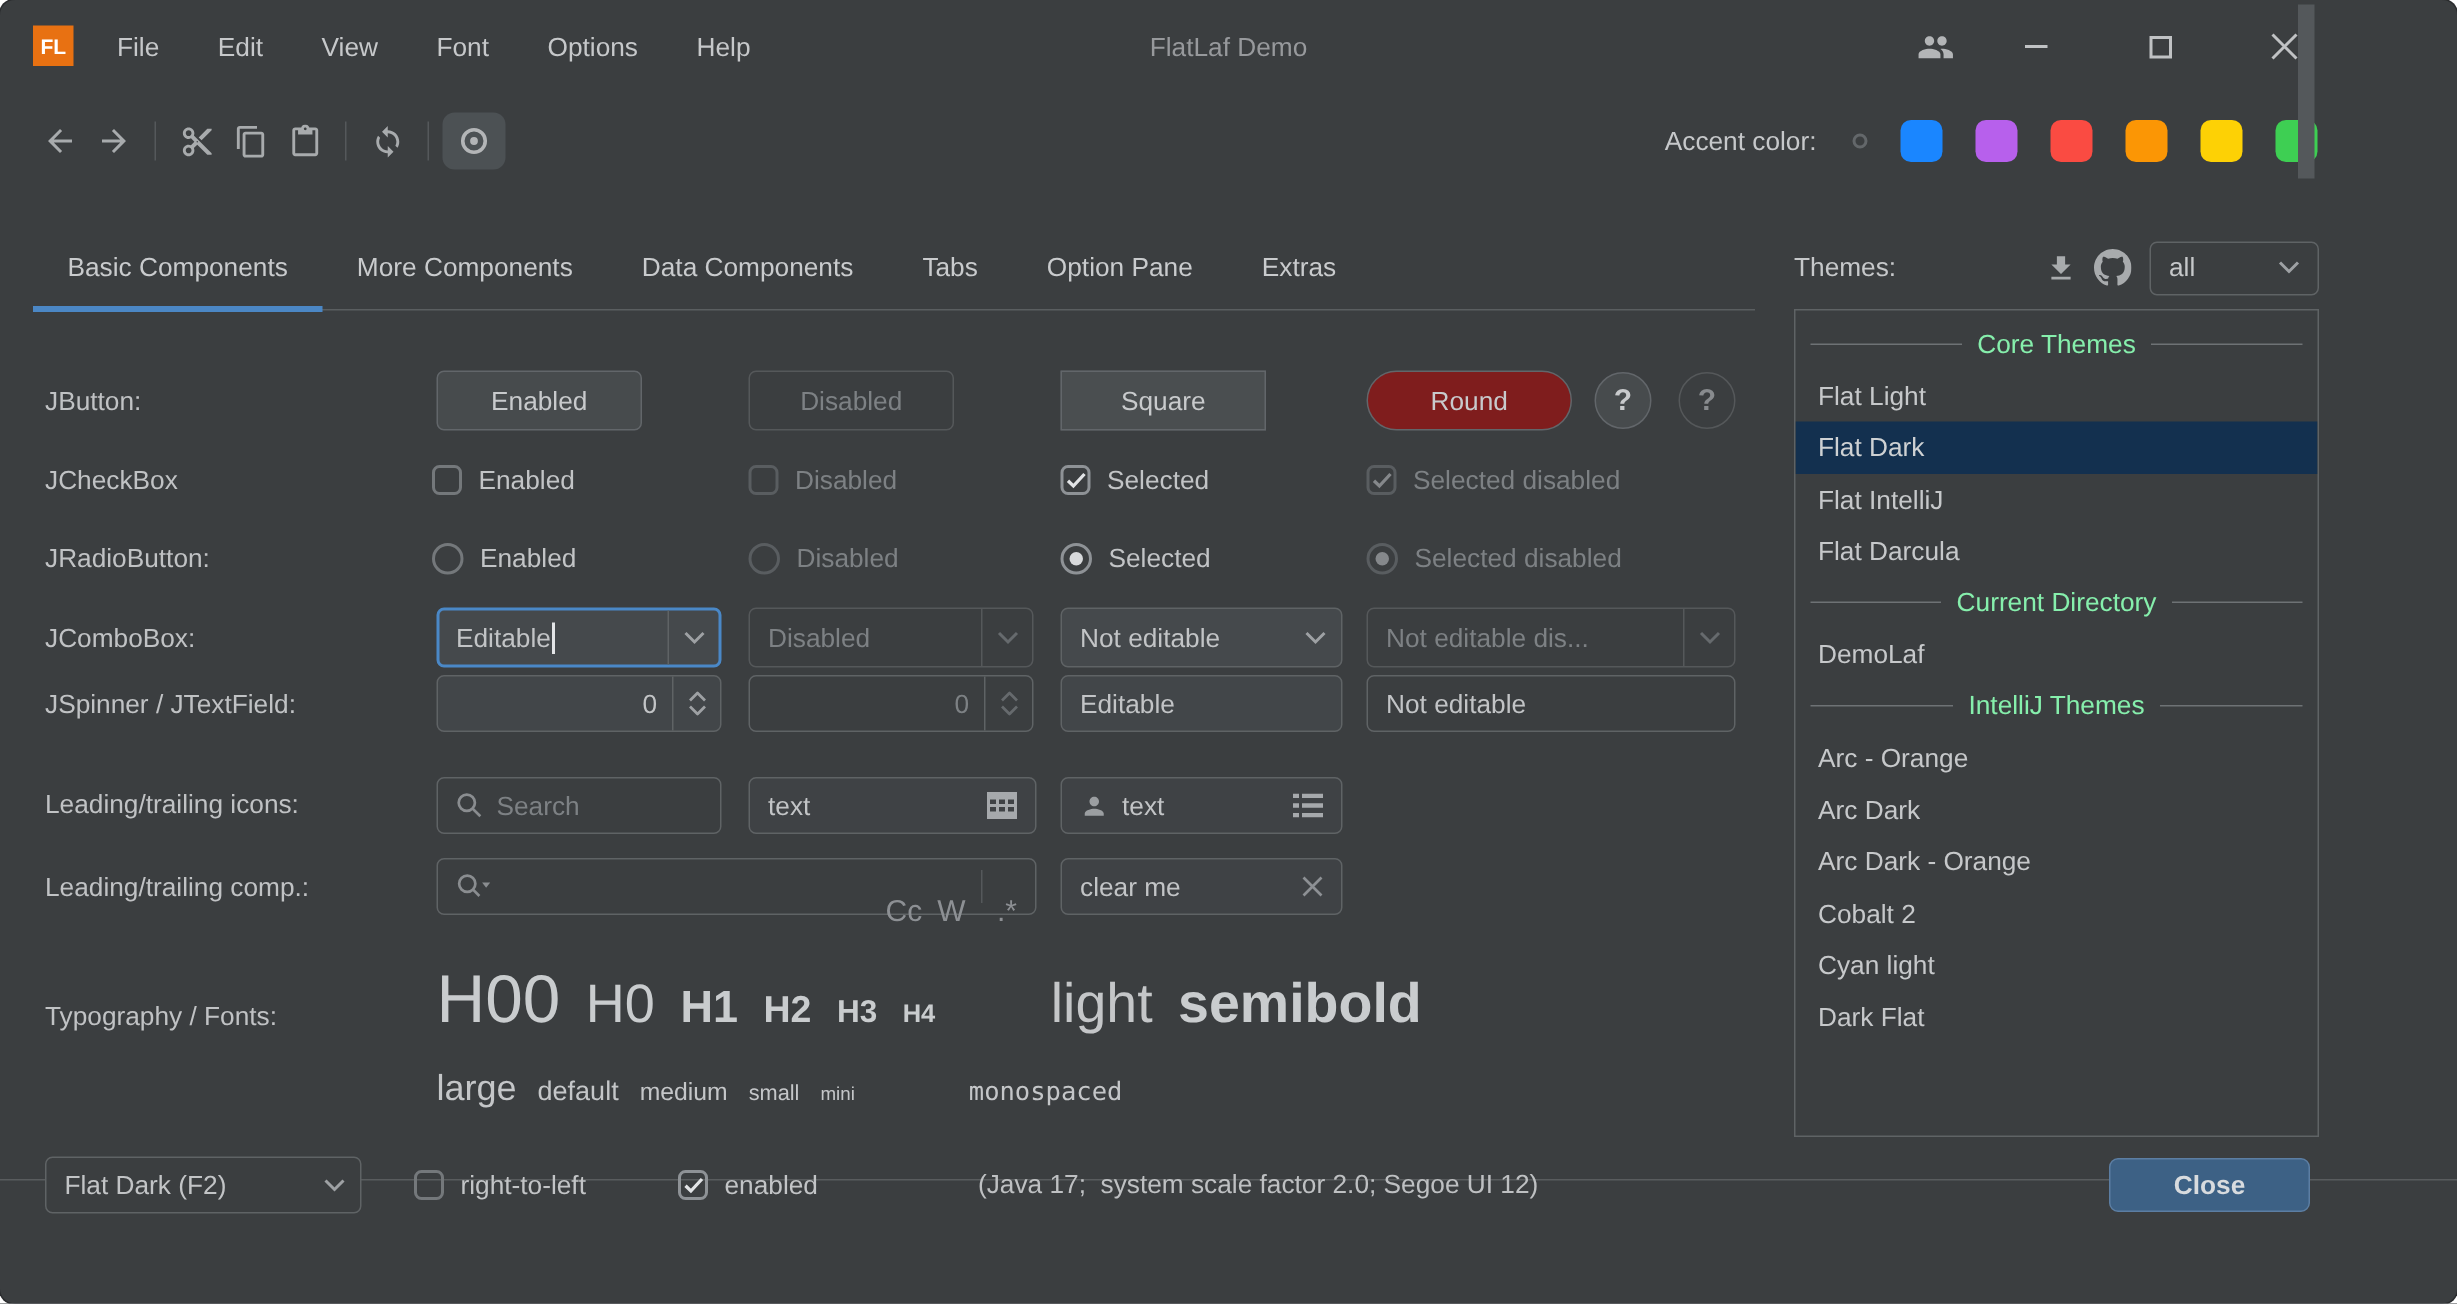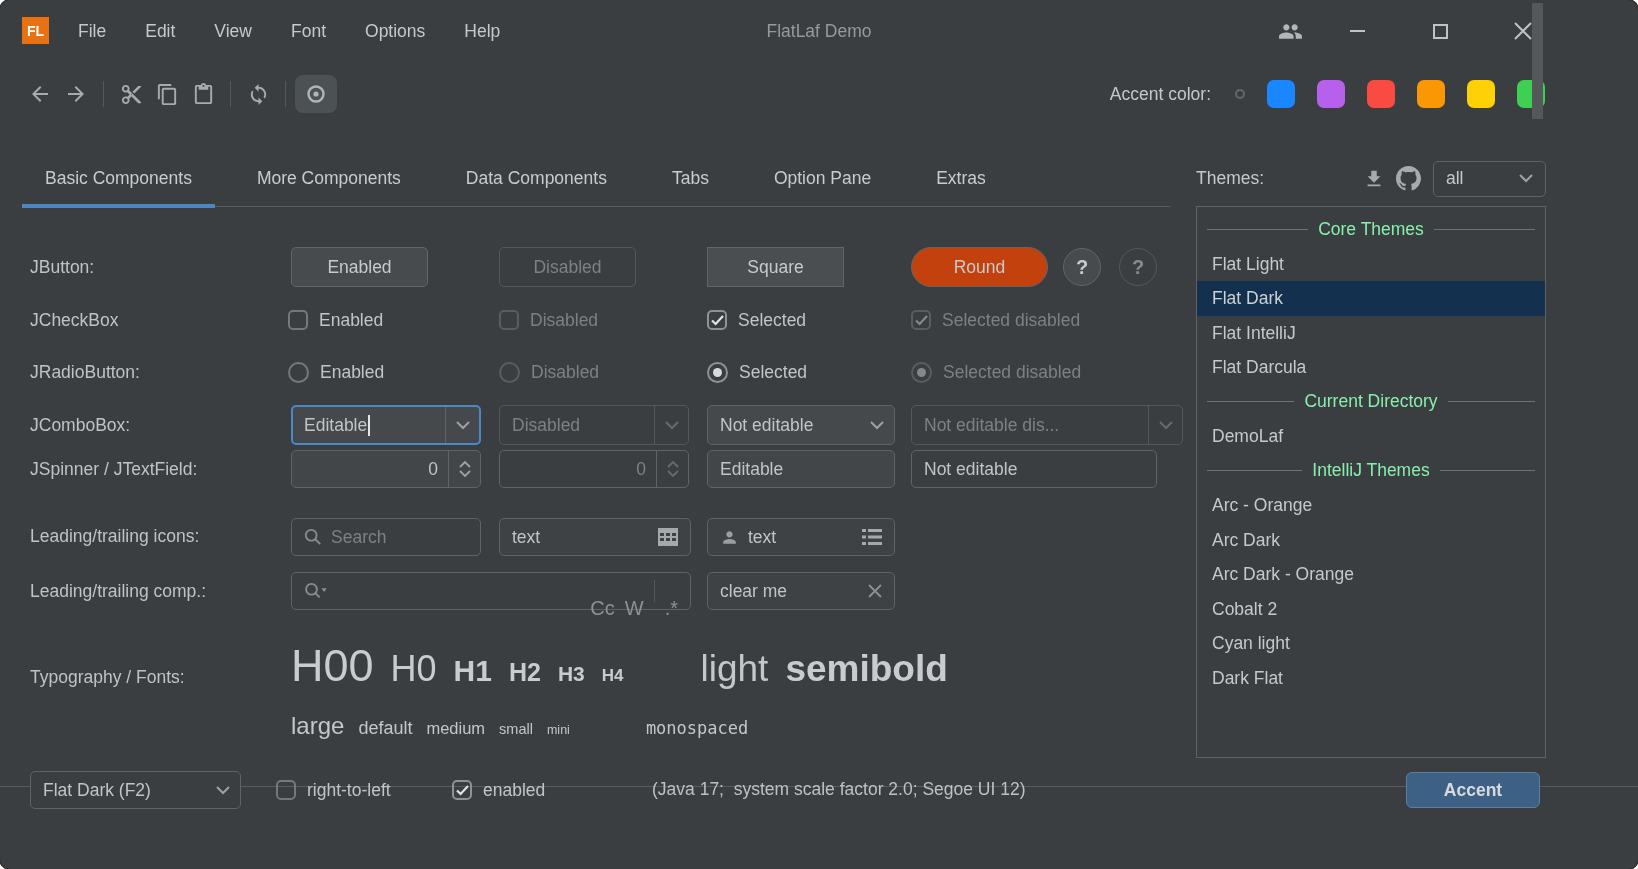--- a/index.html
+++ b/index.html
@@ -28,41 +28,41 @@
   .tsep-v { width:1px; height:26px; background:#55585b; margin:0 9px; }
   .tbtn.toggled { background:#4c5154; width:42px; height:38px; }
   .accent-group { position:absolute; right:93px; top:62px; height:64px; display:flex; align-items:center; }
   .accent-label { font-size:17.5px; color:#c6c8ca; margin-right:14px; }
   .swatch { width:28px; height:28px; border-radius:7px; margin-left:22px; }
   .swatch-sel-wrap { border:2px solid #63676a; border-radius:9px; padding:3px; margin-left:10px; }
   .swatch-sel-wrap .swatch { margin-left:0; }
 
   
   .tabbar { position:absolute; top:150px; left:22px; width:1148px; height:57px;
-            border-bottom:1px solid #5a5e60; display:flex;gap:19px; }
+            border-bottom:1px solid #5a5e60; display:flex; }
   .tab { padding:0 23px; display:flex; align-items:center; font-size:17.5px; color:#c9cbcd; position:relative; cursor:default; }
   .tab.selected::after { content:''; position:absolute; left:0; right:0; bottom:-2px; height:4px; background:#4b87c5; }
 
   .themes-head { position:absolute; top:150px; left:1196px; width:350px; height:57px; display:flex; align-items:center; }
   .themes-head .lbl { font-size:17.5px; color:#c6c8ca; margin-right:auto; }
   .hicon { display:flex; align-items:center; justify-content:center; width:34px; height:34px; }
   .all-combo { width:113px; height:36px; border:1px solid #5f6365; border-radius:5px; display:flex; align-items:center;
                padding:0 12px; font-size:17.5px; color:#c6c8ca; margin-left:8px;gap:12px; }
   .all-combo .chev { margin-left:auto; }
 
   
   .row-label { position:absolute; left:30px; font-size:17.5px; color:#c0c2c4; }
   .dim { color:#7d8184; }
 
   .btn { position:absolute; height:40px; width:137px; border-radius:5px; display:flex; align-items:center;
          justify-content:center; font-size:17.5px; color:#c8cacc; }
   .btn.b-enabled  { background:#474b4d; border:1px solid #62666a; }
   .btn.b-disabled { background:transparent; border:1px solid #55585a; color:#7d8184; }
   .btn.b-square   { background:#4a4e50; border:1px solid #62666a; border-radius:0; }
-  .btn.b-round    { background:#c2410c; border:1px solid #62666a; border-radius:20px; }
+  .btn.b-round    { background:#7f1d1d; border:1px solid #62666a; border-radius:20px; }
   .help { position:absolute; width:38px; height:38px; border-radius:50%; display:flex; align-items:center;
           justify-content:center; font-size:20px; font-weight:700; }
   .help.filled  { background:#474b4d; border:1px solid #62666a; color:#c8cacc; }
   .help.outline { border:1px solid #55585a; color:#888b8e; }
 
   .ctrl-pair { position:absolute; display:flex; align-items:center; gap:11px; font-size:17.5px; height:34px; }
   .cb { width:20px; height:20px; border:2px solid #74787b; border-radius:5px; display:inline-flex;
         align-items:center; justify-content:center; flex:none; }
   .cb.checked { border-color:#8e9296; }
   .cb.dis { border-color:#595d60; }
@@ -319,21 +319,21 @@
       </span>
     </div>
     <div class="combo" style="left:707px; top:405px; width:188px; background:#45494c;">
       <span>Not editable</span>
       <span class="arrow">
         <svg width="14" height="9" viewBox="0 0 14 9">
             <path d="M1 1 L7 7 L13 1" stroke="#9ea1a4" stroke-width="2" fill="none"></path>
           </svg>
       </span>
     </div>
-    <div class="combo c-dis" style="left:911px; top:405px; width:272px;gap:20px;">
+    <div class="combo c-dis" style="left:911px; top:405px; width:246px;gap:20px;">
       <span>Not editable dis...</span>
       <span class="arrow">
         <svg width="14" height="9" viewBox="0 0 14 9">
             <path d="M1 1 L7 7 L13 1" stroke="#666a6d" stroke-width="2" fill="none"></path>
           </svg>
       </span>
     </div>
   </div>
 
   <div>
@@ -496,16 +496,16 @@
     </div>
     <div class="ctrl-pair" style="left:452px; top:773px;">
       <span class="cb checked">
         <svg width="13" height="11" viewBox="0 0 13 11">
             <path d="M1 5.5 L4.6 9 L12 1" stroke="#e2e4e6" stroke-width="2.2" fill="none"></path>
           </svg>
       </span>
       <span>enabled</span>
     </div>
     <span class="status">(Java 17;  system scale factor 2.0; Segoe UI 12)</span>
-    <div class="close-btn">Accent</div>
+    <div class="close-btn">Close</div>
   </div>
 
 </div>
 
 </body></html>

